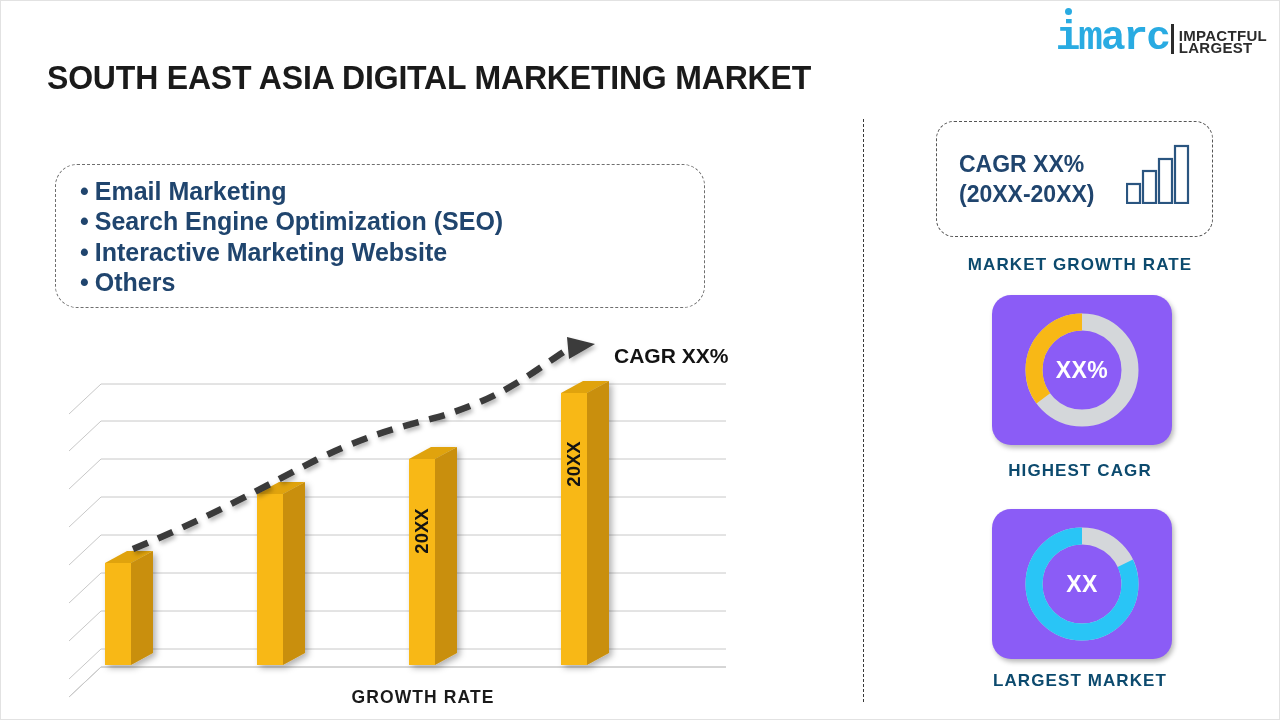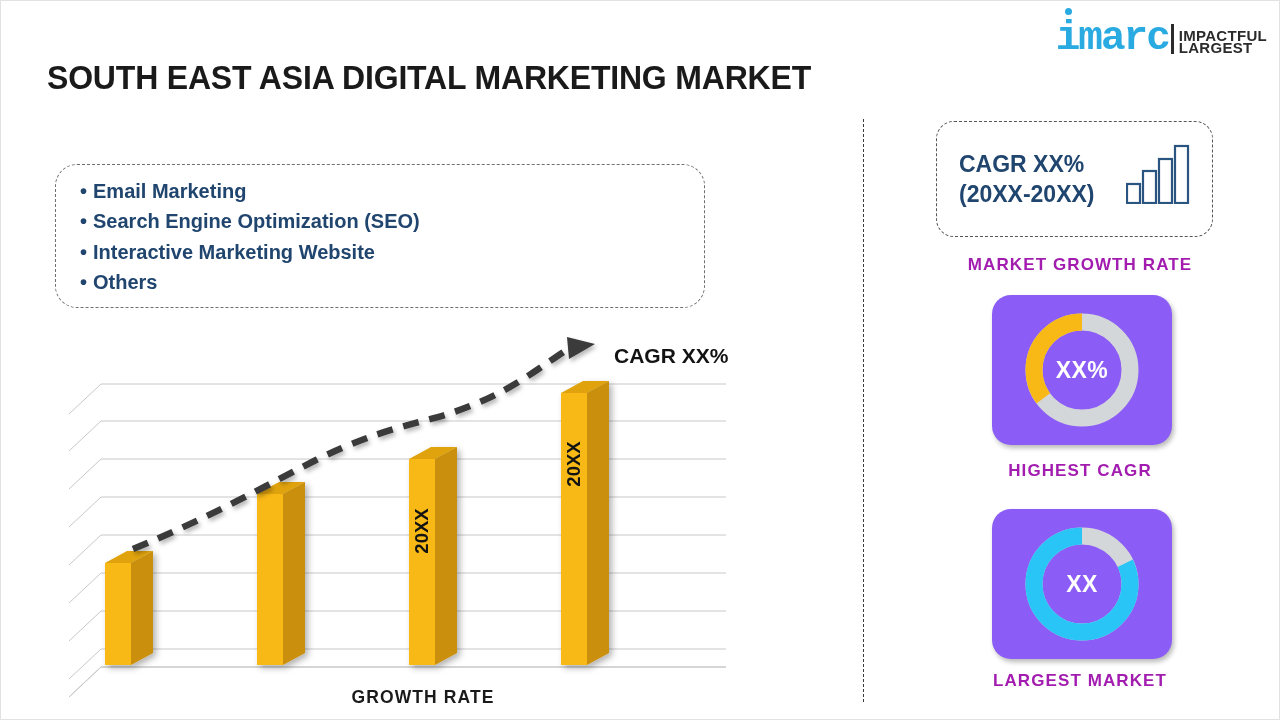--- a/index.html
+++ b/index.html
@@ -96,21 +96,21 @@
     position: absolute;
     left: 54px;
     top: 163px;
     width: 650px;
     height: 144px;
     border: 1.6px dashed #6f6f6f;
     border-radius: 22px;
     padding: 11px 0 0 24px;
   }
   .segment-item {
-    font-size: 20px;
+    font-size: 25px;
     font-weight: bold;
     color: #20456e;
     line-height: 30.4px;
     white-space: nowrap;
   }
   .segment-item .b { margin-right: 6px; }
 
   
   #chart {
     position: absolute;
@@ -154,21 +154,21 @@
     white-space: nowrap;
   }
   #cagr-icon { position: absolute; right: 22px; bottom: 28px; }
 
   .right-label {
     position: absolute;
     width: 398px;
     text-align: center;
     font-size: 17px;
     font-weight: bold;
-    color: #a21caf;
+    color: #0c4a6e;
     letter-spacing: 1.1px;
   }
   #label-growth { top: 254px; }
   #label-cagr   { top: 460px; }
   #label-market { top: 670px; }
 
   .donut-card {
     position: absolute;
     left: 111px;
     width: 180px;

